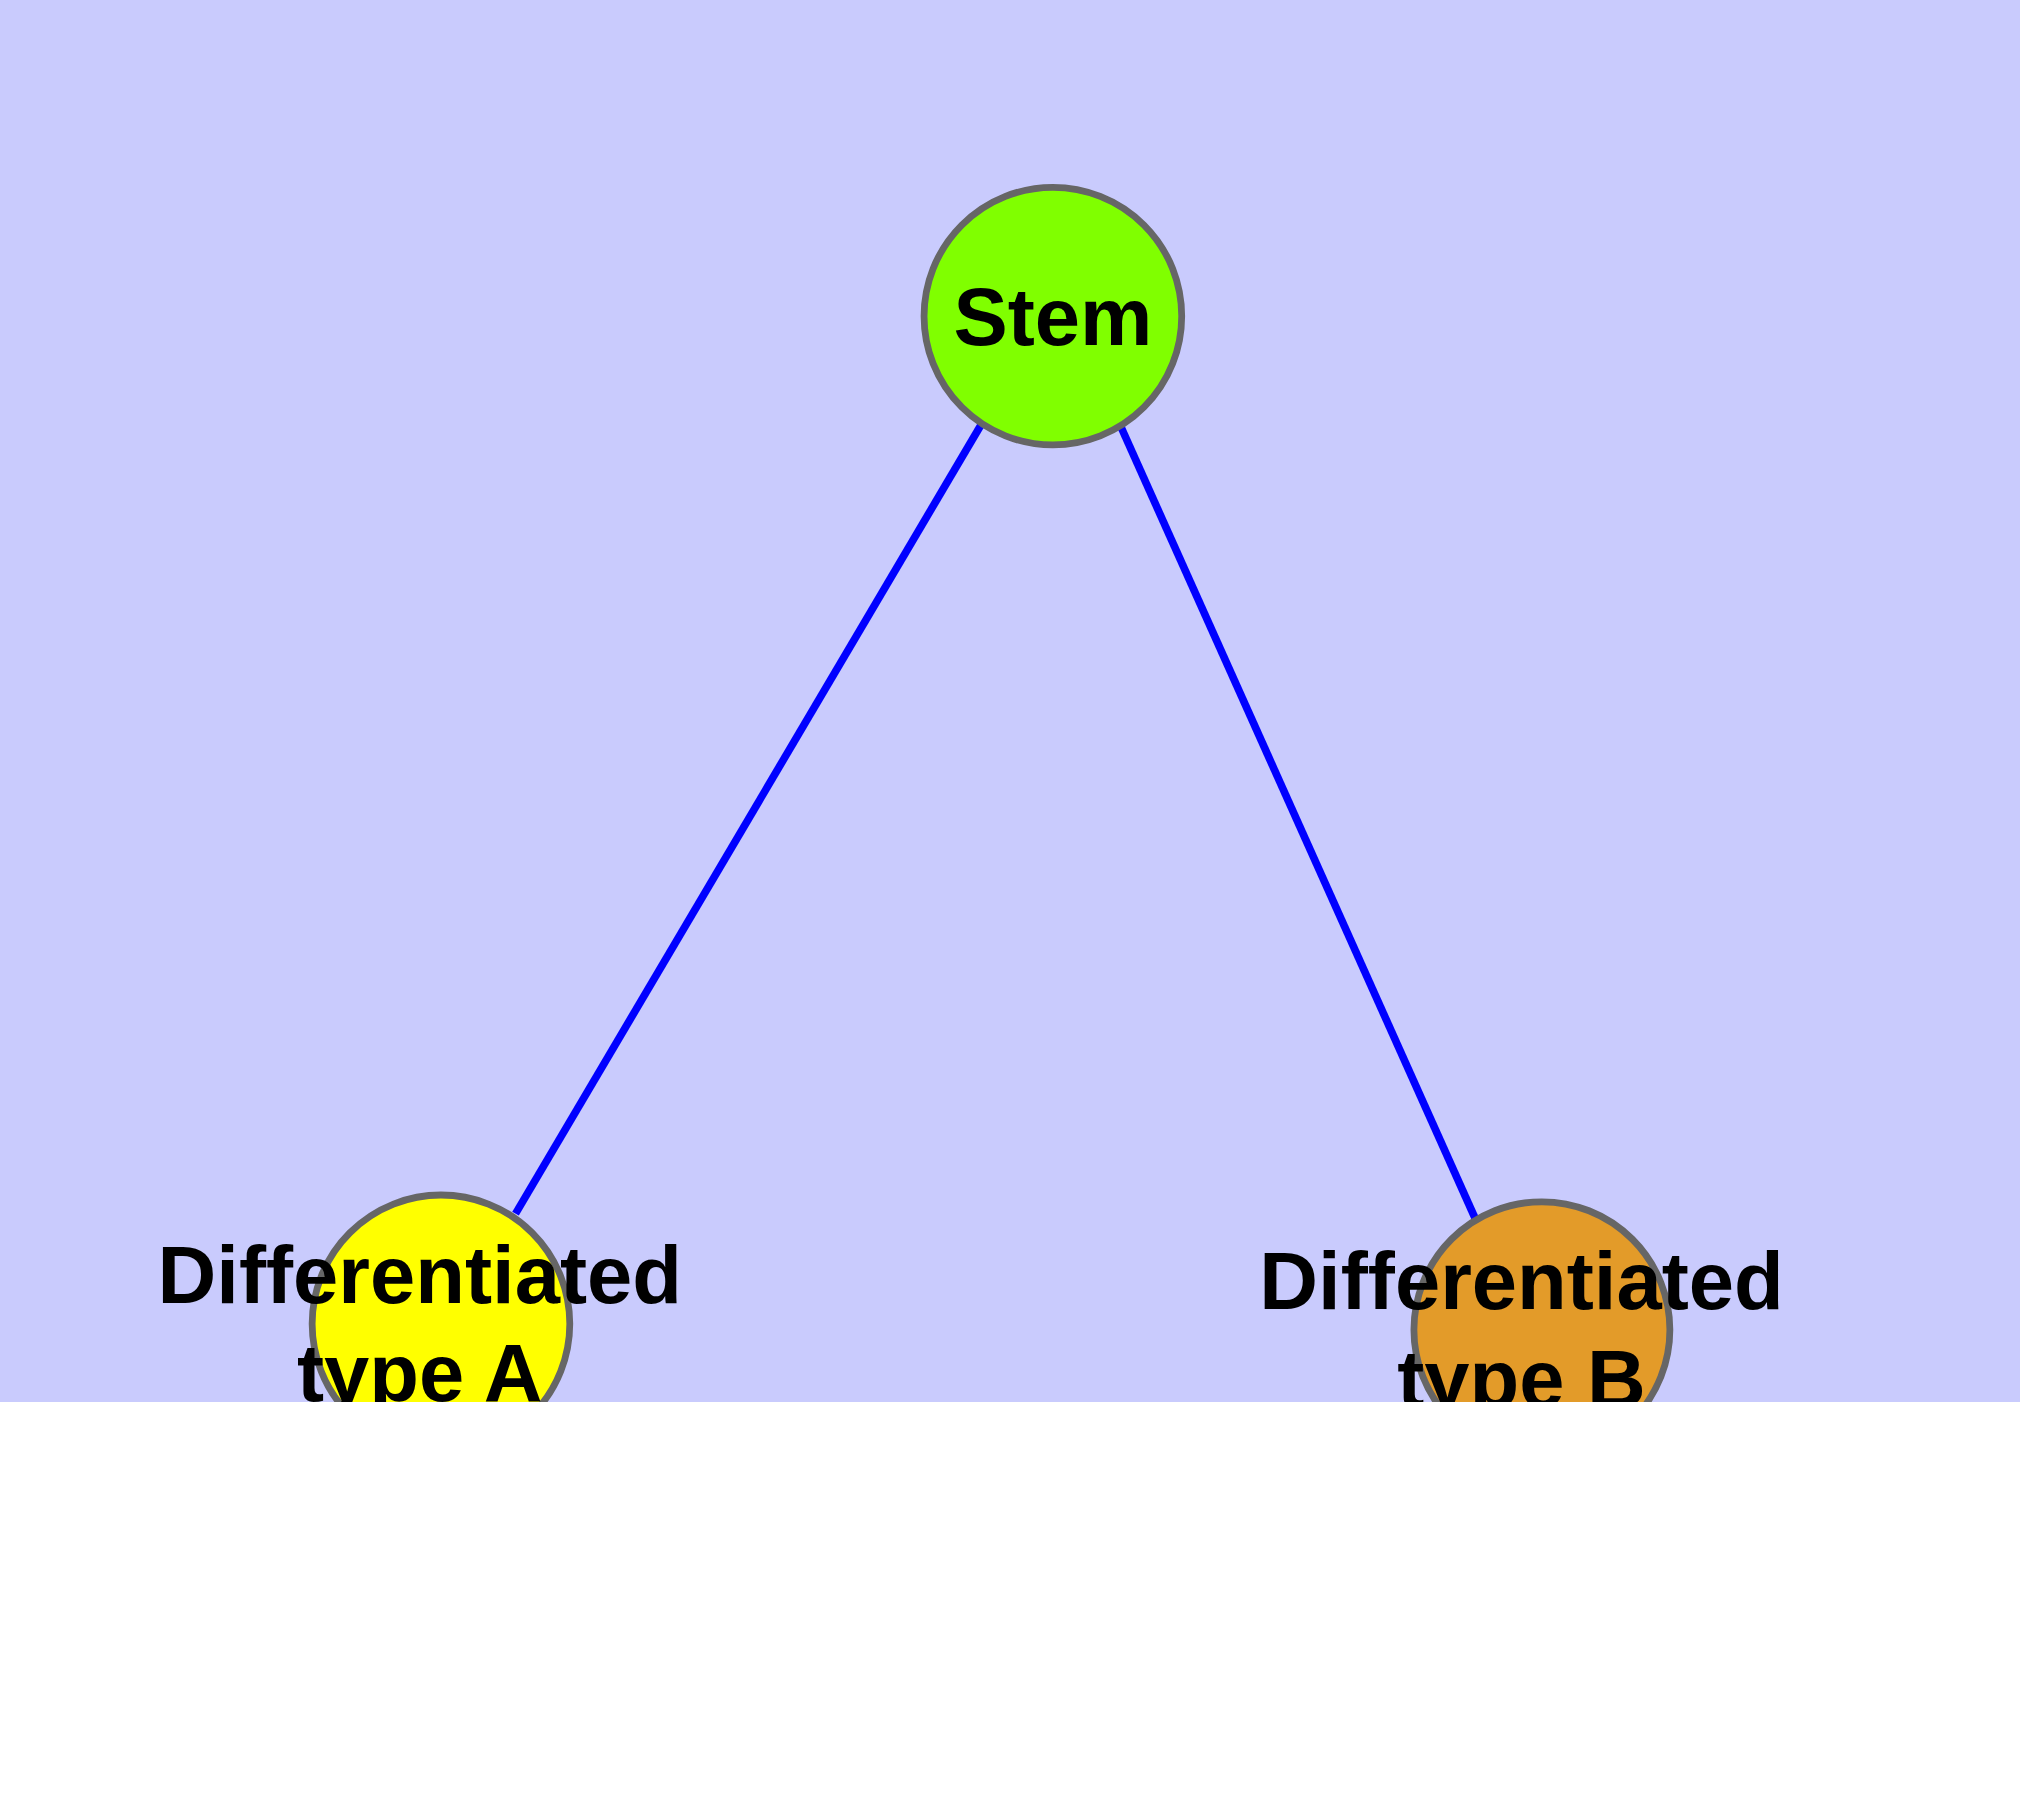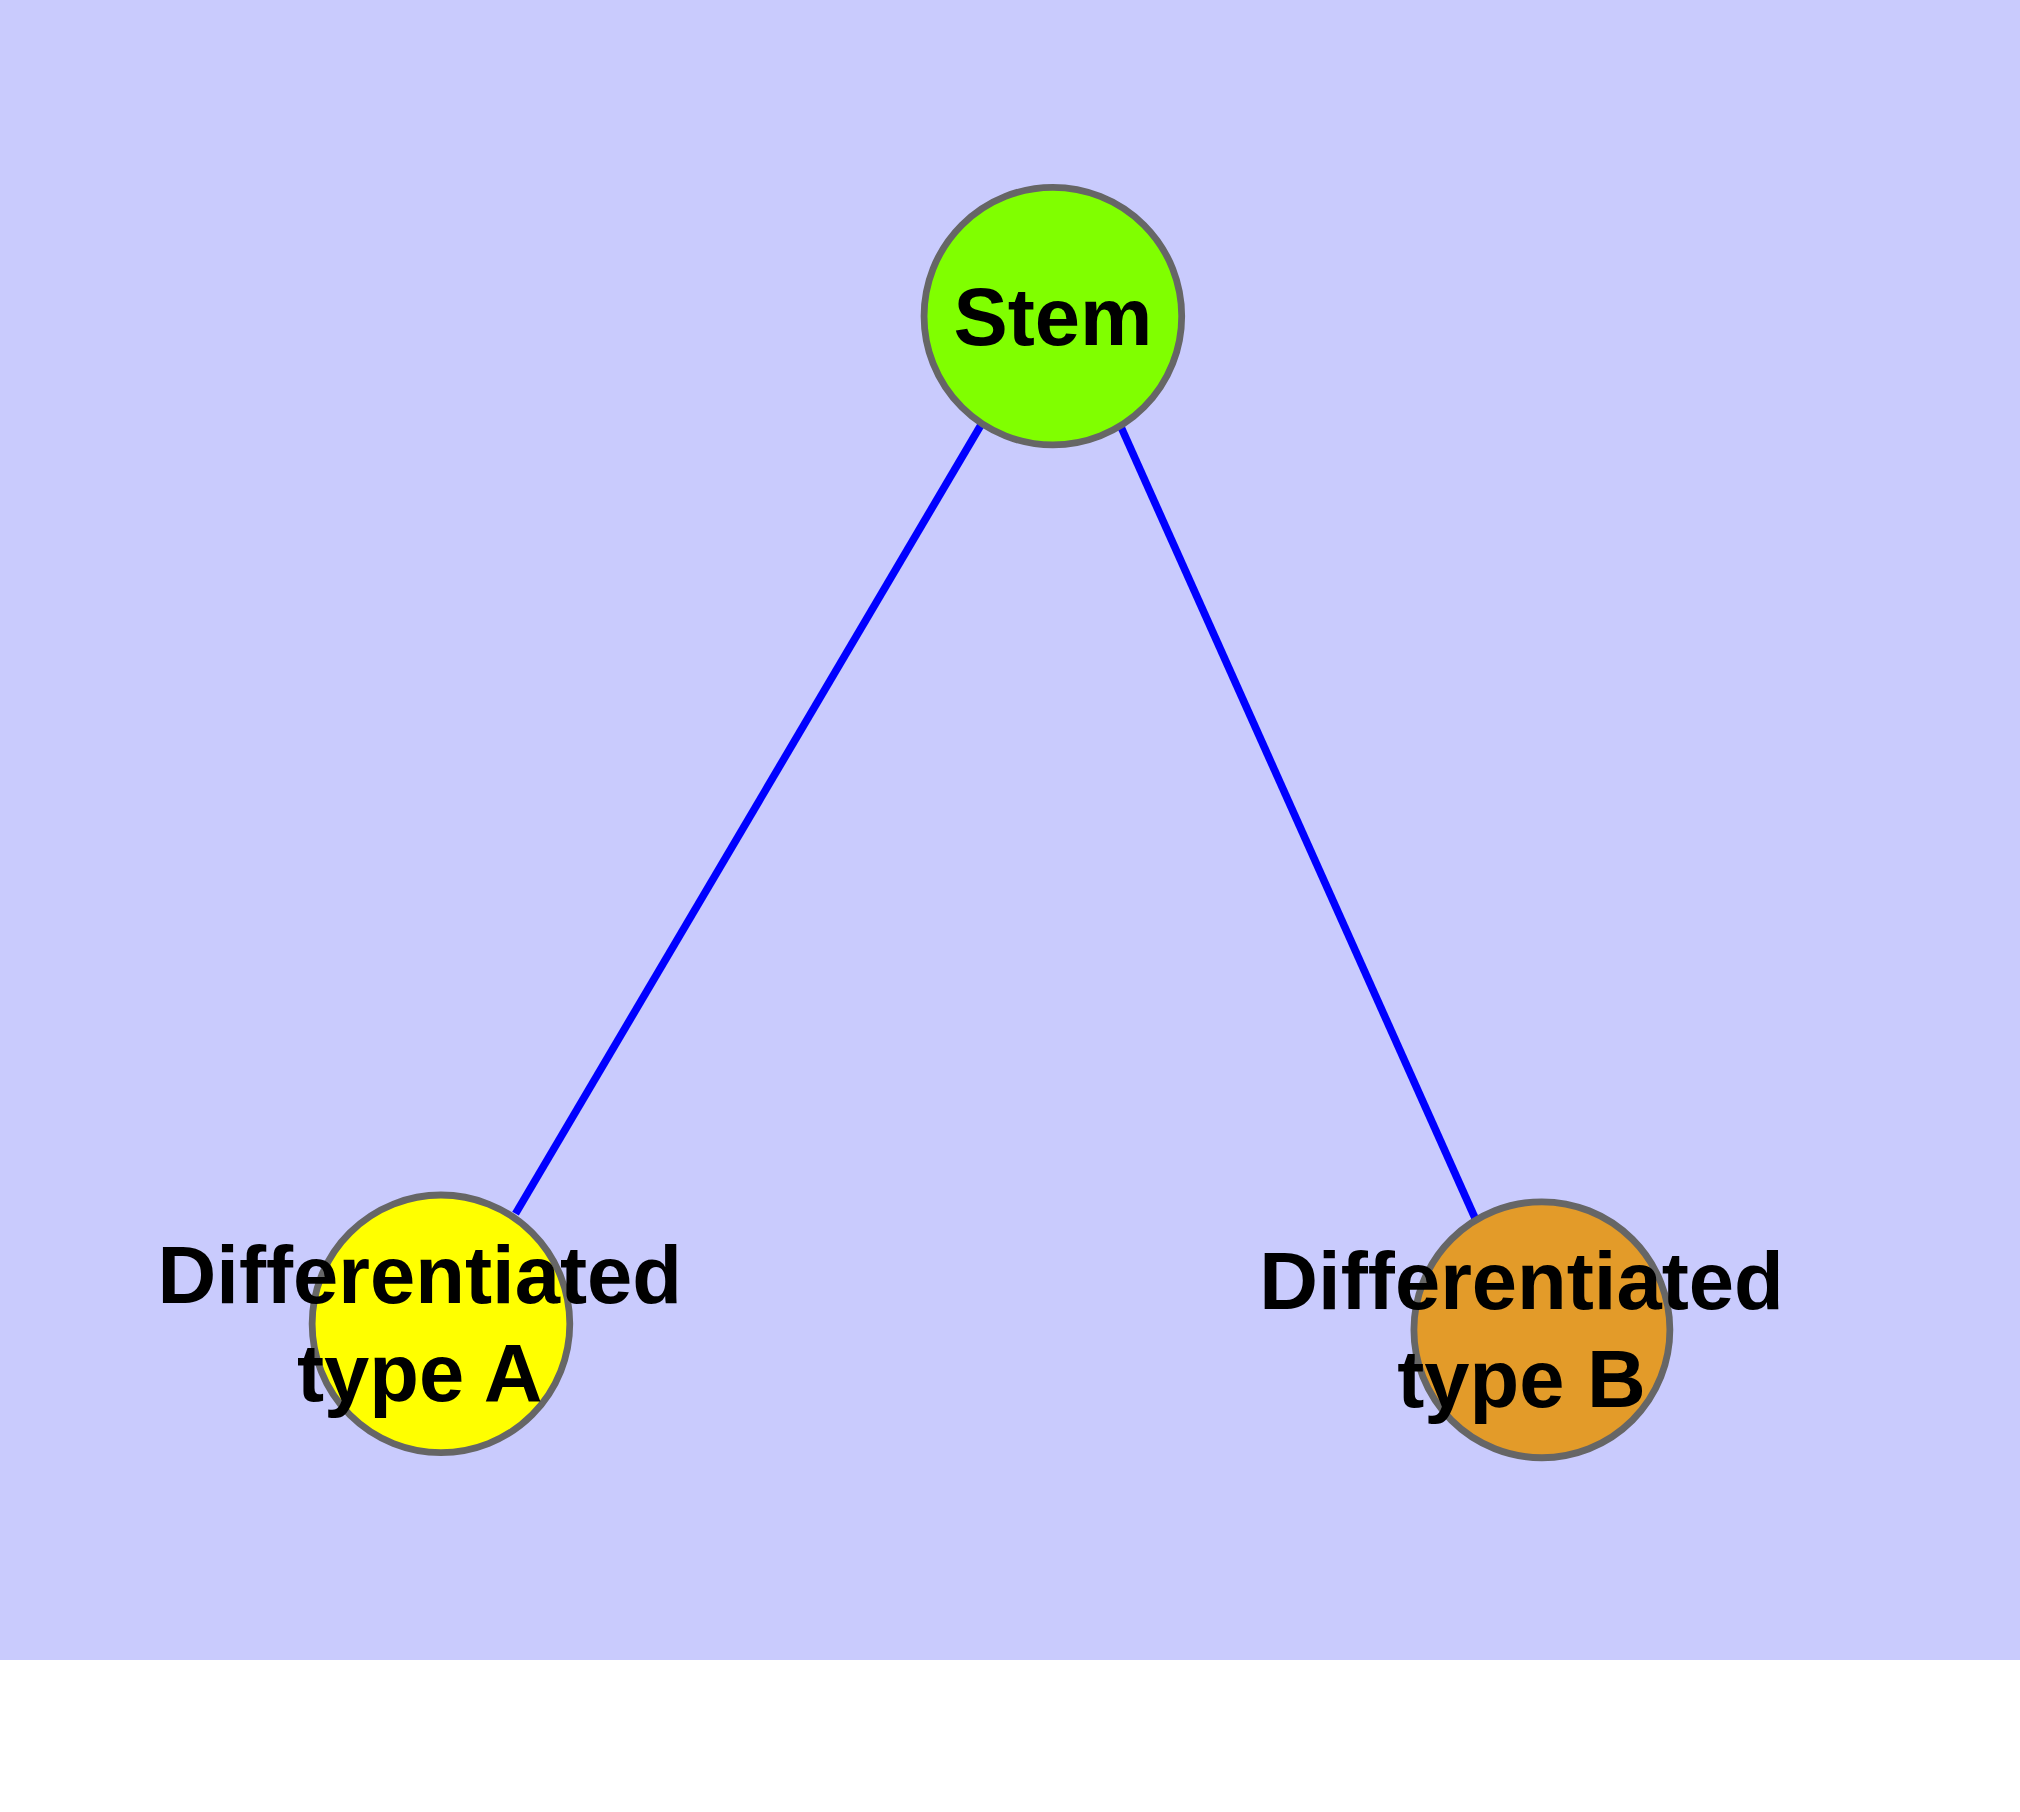--- a/index.html
+++ b/index.html
@@ -24,21 +24,21 @@
   }
   .node-label-text {
     font-family: "Liberation Sans", sans-serif;
     font-weight: bold;
     fill: #000000;
   }
 </style>
 </head>
 <body style="background: rgb(201, 203, 253);">
 
-<div id="canvas" style="width: 2021px; height: 1660px;">
+<div id="canvas" style="width: 2021px; height: 1402px;">
   <svg id="graph-svg" viewBox="0 0 2384 2138" xmlns="http://www.w3.org/2000/svg" style="width: 2021px; height: 1812px;">
 
     <rect id="bg-rect" x="0" y="0" width="2384" height="2138" fill="#C9CBFD"></rect>
 
     <g id="edges-group">
         <line x1="1158" y1="500" x2="608" y2="1432" stroke="#0000FF" stroke-width="9" stroke-linecap="butt"></line>
         <line x1="1322" y1="503" x2="1740" y2="1437" stroke="#0000FF" stroke-width="9" stroke-linecap="butt"></line>
       </g>
     <g id="nodes-group">
         <circle cx="1242" cy="373" r="152" fill="#80FF00" stroke="#666666" stroke-width="8"></circle>

